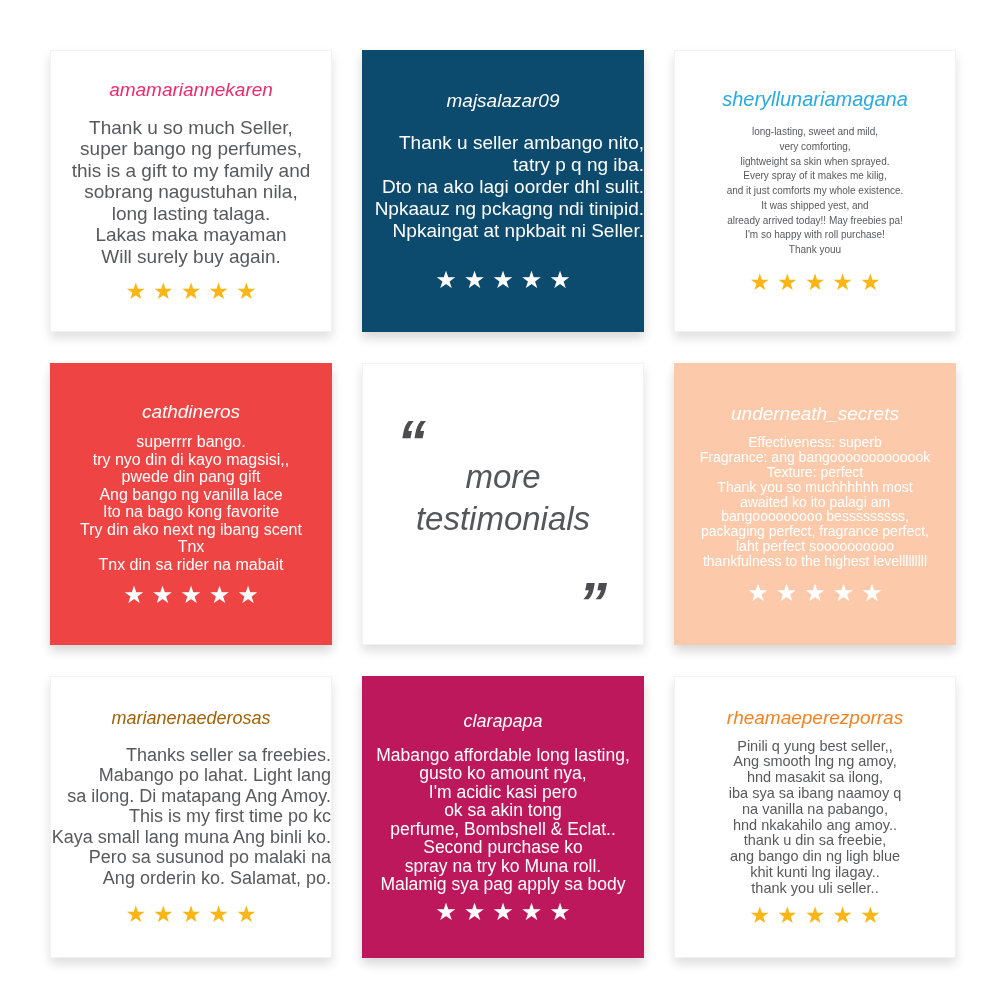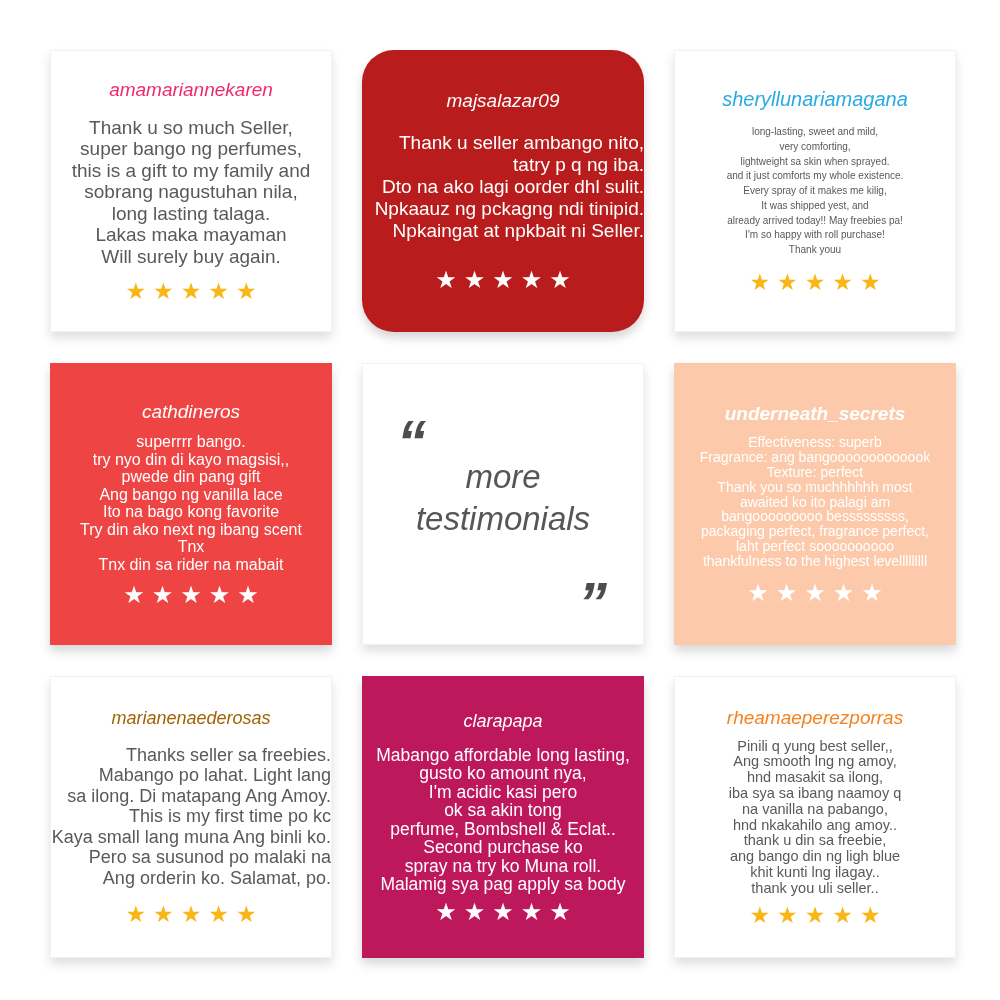--- a/index.html
+++ b/index.html
@@ -34,35 +34,35 @@
   .body { width: 100%; }
   .line { white-space: nowrap; }
   .stars { margin-top: 13px; letter-spacing: 7px; padding-left: 7px; font-size: 23px; line-height: 1; }
   .stars.gold { color: #f9b616; }
   .stars.whitestar { color: #ffffff; font-size: 24px; }
 
   
   .c1 .username { color: #ee2a6d; font-size: 19px; }
   .c1 .line { font-size: 19px; line-height: 21.5px; }
 
-  .c2 { background: #b91c1c; color: #ffffff; border-radius: 32px; }
+  .c2 { background: #0c4a6e; color: #ffffff; }
   .c2 .username { font-size: 19px; margin-bottom: 20px; }
   .c2 .line { font-size: 19px; line-height: 22px; text-align: right; }
   .c2 .stars { margin-top: 26px; }
 
   .c3 .username { color: #29abe2; font-size: 20px; margin-bottom: 14px; }
   .c3 .line { font-size: 10px; line-height: 14.8px; }
 
   .c4 { background: #ef4444; color: #ffffff; }
   .c4 .username { font-size: 19px; margin-bottom: 10px; }
   .c4 .line { font-size: 16px; line-height: 17.5px; }
   .c4 .stars { margin-top: 10px; }
 
   .c6 { background: #fccaab; color: #ffffff; }
-  .c6 .username { font-size: 19px; margin-bottom: 10px; font-weight: bold; }
+  .c6 .username { font-size: 19px; margin-bottom: 10px; }
   .c6 .line { font-size: 14px; line-height: 14.9px; }
   .c6 .stars { margin-top: 12px; }
 
   .c7 .username { color: #a16207; font-size: 18px; }
   .c7 .line { font-size: 18px; line-height: 20.5px; text-align: right; }
   .c7 .stars { margin-top: 15px; }
 
   .c8 { background: #be185d; color: #ffffff; }
   .c8 .username { font-size: 18px; margin-bottom: 14px; }
   .c8 .line { font-size: 17.5px; line-height: 18.5px; }
@@ -122,22 +122,22 @@
     </div>
     <div class="stars whitestar">★★★★★</div>
   </div>
 
   <div class="card white c3">
     <div class="username">sheryllunariamagana</div>
     <div class="body">
       <div class="line">long-lasting, sweet and mild,</div>
       <div class="line">very comforting,</div>
       <div class="line">lightweight sa skin when sprayed.</div>
+      <div class="line">Every spray of it makes me kilig,</div>
       <div class="line">and it just comforts my whole existence.</div>
-      <div class="line">Every spray of it makes me kilig,</div>
       <div class="line">It was shipped yest, and</div>
       <div class="line">already arrived today!! May freebies pa!</div>
       <div class="line">I'm so happy with roll purchase!</div>
       <div class="line">Thank youu</div>
     </div>
     <div class="stars gold">★★★★★</div>
   </div>
 
   <div class="card c4">
     <div class="username">cathdineros</div>

